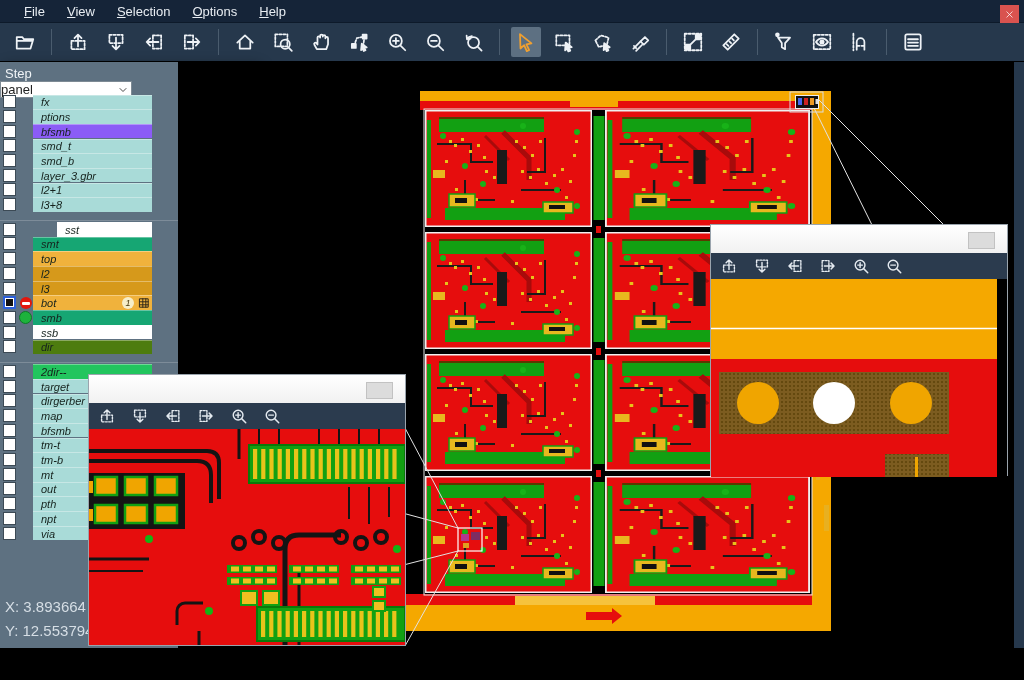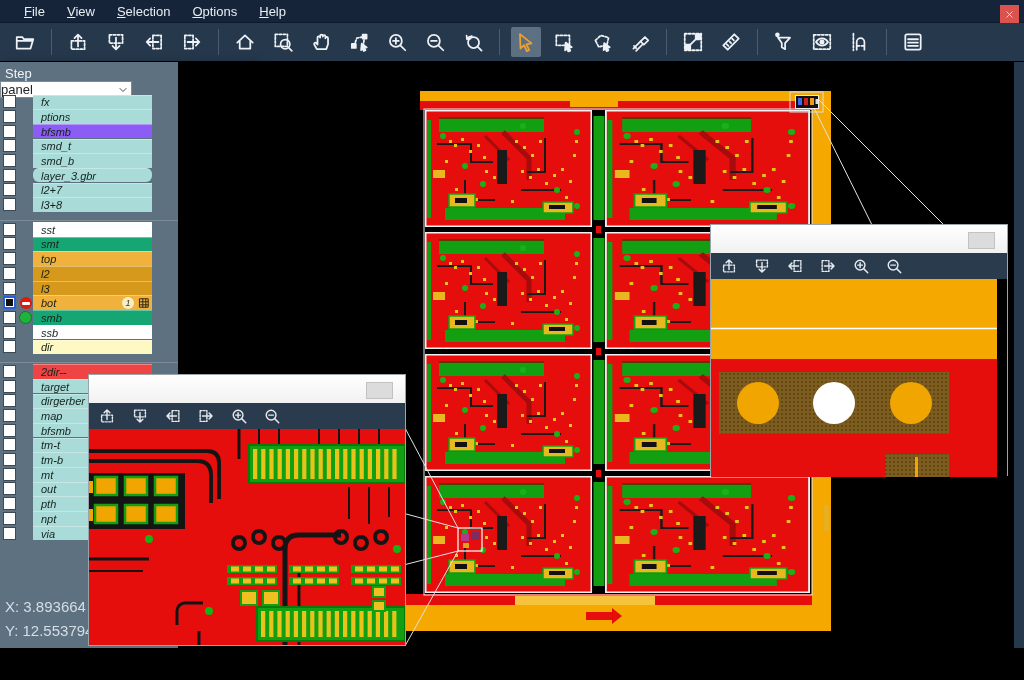--- a/index.html
+++ b/index.html
@@ -469,43 +469,43 @@
       <div class="lrow">
         <span class="lchk"></span>
         <span class="lmark"></span>
         <span class="lchip" style="background: rgb(169, 219, 216);">
           <span>smd_b</span>
         </span>
       </div>
       <div class="lrow">
         <span class="lchk"></span>
         <span class="lmark"></span>
-        <span class="lchip" style="background: rgb(169, 219, 216); border-radius: 6px;">
+        <span class="lchip" style="background: rgb(169, 219, 216);">
           <span>layer_3.gbr</span>
         </span>
       </div>
       <div class="lrow">
         <span class="lchk"></span>
         <span class="lmark"></span>
         <span class="lchip" style="background: rgb(169, 219, 216);">
-          <span>l2+7</span>
+          <span>l2+1</span>
         </span>
       </div>
       <div class="lrow">
         <span class="lchk"></span>
         <span class="lmark"></span>
         <span class="lchip" style="background: rgb(169, 219, 216);">
           <span>l3+8</span>
         </span>
       </div>
       <div class="lgap"></div>
       <div class="lrow">
         <span class="lchk"></span>
         <span class="lmark"></span>
-        <span class="lchip" style="background: rgb(255, 255, 255);">
+        <span class="lchip" style="background: rgb(255, 255, 255); margin-left: 24px;">
           <span>sst</span>
         </span>
       </div>
       <div class="lrow">
         <span class="lchk"></span>
         <span class="lmark"></span>
         <span class="lchip" style="background: rgb(22, 166, 115);">
           <span>smt</span>
         </span>
       </div>
@@ -555,29 +555,29 @@
       <div class="lrow">
         <span class="lchk"></span>
         <span class="lmark"></span>
         <span class="lchip" style="background: rgb(255, 255, 255);">
           <span>ssb</span>
         </span>
       </div>
       <div class="lrow">
         <span class="lchk"></span>
         <span class="lmark"></span>
-        <span class="lchip" style="background: #fef9c3;">
+        <span class="lchip" style="background: #4d7c0f;">
           <span>dir</span>
         </span>
       </div>
       <div class="lgap"></div>
       <div class="lrow">
         <span class="lchk"></span>
         <span class="lmark"></span>
-        <span class="lchip" style="background: #ef4444; text-align: center;">
+        <span class="lchip" style="background: #22c55e; text-align: center;">
           <span>2dir--</span>
         </span>
       </div>
       <div class="lrow">
         <span class="lchk"></span>
         <span class="lmark"></span>
         <span class="lchip" style="background: rgb(169, 219, 216);">
           <span>target</span>
         </span>
       </div>

